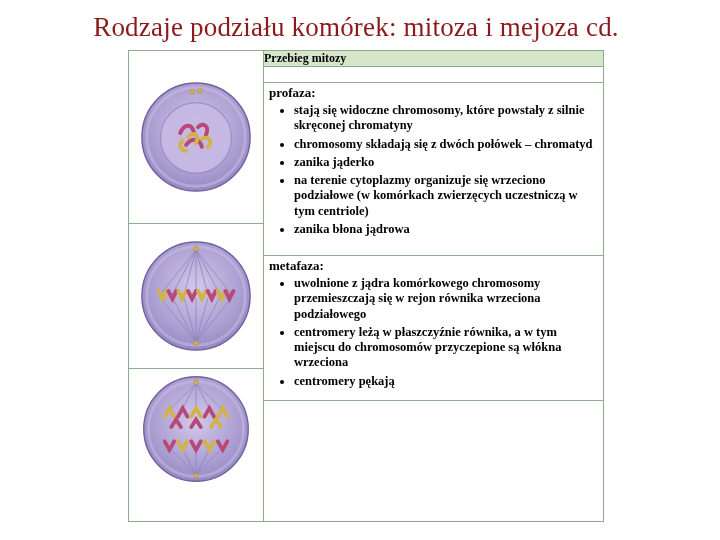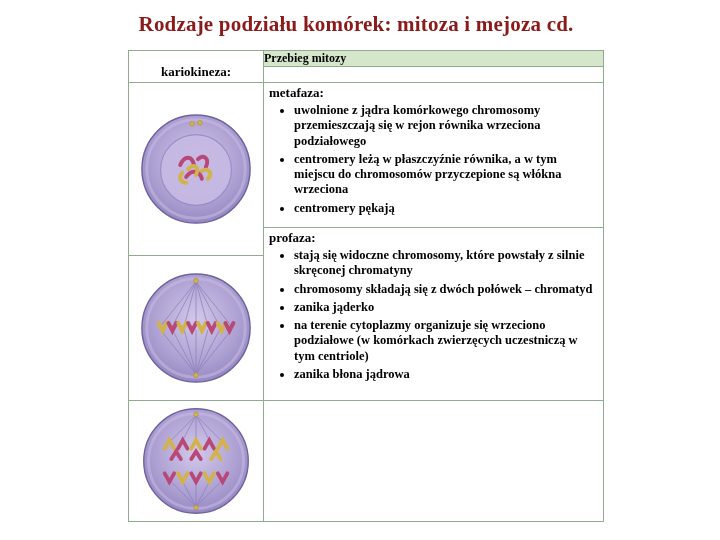--- a/index.html
+++ b/index.html
@@ -4,22 +4,22 @@
 <style>
   html,body{margin:0;padding:0;}
   body{
     width:720px;height:540px;overflow:hidden;position:relative;
     font-family:"Liberation Serif", serif;
     background: radial-gradient(ellipse 130% 130% at 50% 45%, #ffffff 58%, #e7eef0 100%);
   }
   .title{
     margin:12px 8px 0 0;
     text-align:center;
-    font-size:21px;
-    font-weight:bold;
+    font-size:27px;
+    font-weight:normal;
     color:#8b1a1a;
     letter-spacing:0.2px;
   }
   .table{
     position:absolute;left:128px;top:50px;width:474px;height:470px;
     display:flex;
     border:1px solid #8fac8f;
     background:#ffffff;
     box-sizing:content-box;
   }
@@ -79,23 +79,20 @@
   svg.cellpic{display:block;}
 </style>
 </head>
 <body>
 
 <h1 class="title">Rodzaje podziału komórek: mitoza i mejoza cd.</h1>
 
 <div class="table">
 
   <div class="col-left">
-    <div class="cell kario-cell">
-      <span>kariokineza:</span>
-    </div>
 
     <div class="cell img-cell r1">
       <svg class="cellpic" width="118" height="118" viewBox="0 0 120 120">
         <defs>
           <radialGradient id="g1" cx="50%" cy="42%" r="62%">
             <stop offset="0%" stop-color="#d2c8ea"></stop>
             <stop offset="60%" stop-color="#b0a3d4"></stop>
             <stop offset="100%" stop-color="#9184bf"></stop>
           </radialGradient>
         </defs>
@@ -178,35 +175,35 @@
           <path d="M83,73 L88,82 L93,73" stroke="#b84878"></path>
         </g>
       </svg>
     </div>
   </div>
 
   <div class="col-right">
     <div class="cell header-green">Przebieg mitozy</div>
     <div class="cell spacer-cell"></div>
 
-    <div class="cell phase-cell r2">
-      <div class="phase-label">metafaza:</div>
-      <ul>
-        <li>uwolnione z jądra komórkowego chromosomy przemieszczają się w rejon równika wrzeciona podziałowego</li>
-        <li>centromery leżą w płaszczyźnie równika, a w tym miejscu do chromosomów przyczepione są włókna wrzeciona</li>
-        <li>centromery pękają</li>
-      </ul>
-    </div>
-
     <div class="cell phase-cell r1">
       <div class="phase-label">profaza:</div>
       <ul>
         <li>stają się widoczne chromosomy, które powstały z silnie skręconej chromatyny</li>
         <li>chromosomy składają się z dwóch połówek – chromatyd</li>
         <li>zanika jąderko</li>
         <li>na terenie cytoplazmy organizuje się wrzeciono podziałowe (w komórkach zwierzęcych uczestniczą w tym centriole)</li>
         <li>zanika błona jądrowa</li>
       </ul>
     </div>
 
+    <div class="cell phase-cell r2">
+      <div class="phase-label">metafaza:</div>
+      <ul>
+        <li>uwolnione z jądra komórkowego chromosomy przemieszczają się w rejon równika wrzeciona podziałowego</li>
+        <li>centromery leżą w płaszczyźnie równika, a w tym miejscu do chromosomów przyczepione są włókna wrzeciona</li>
+        <li>centromery pękają</li>
+      </ul>
+    </div>
+
   </div>
 
 </div>
 
 </body></html>

